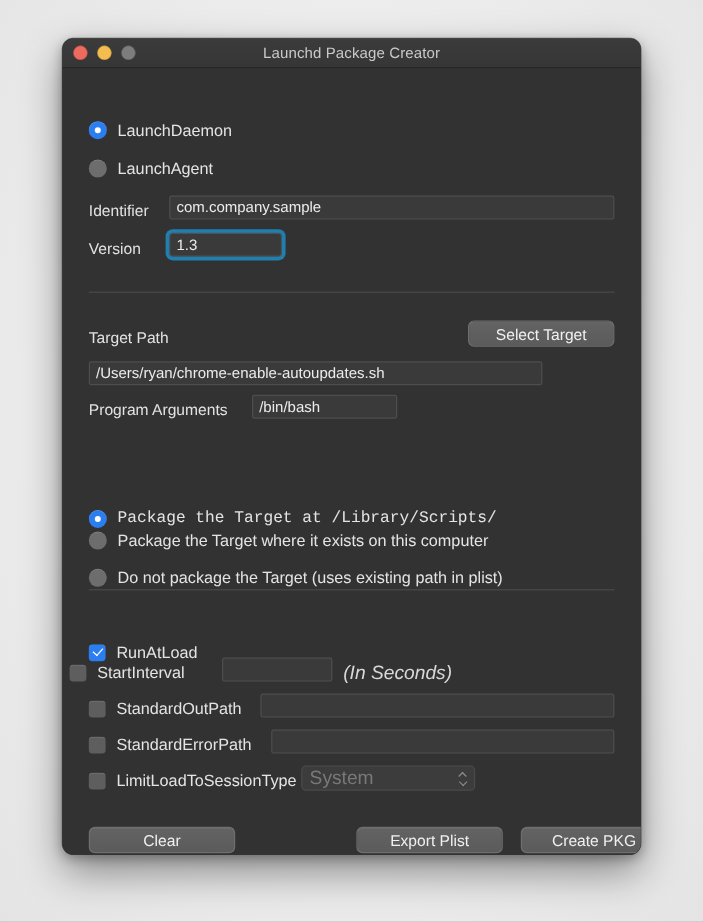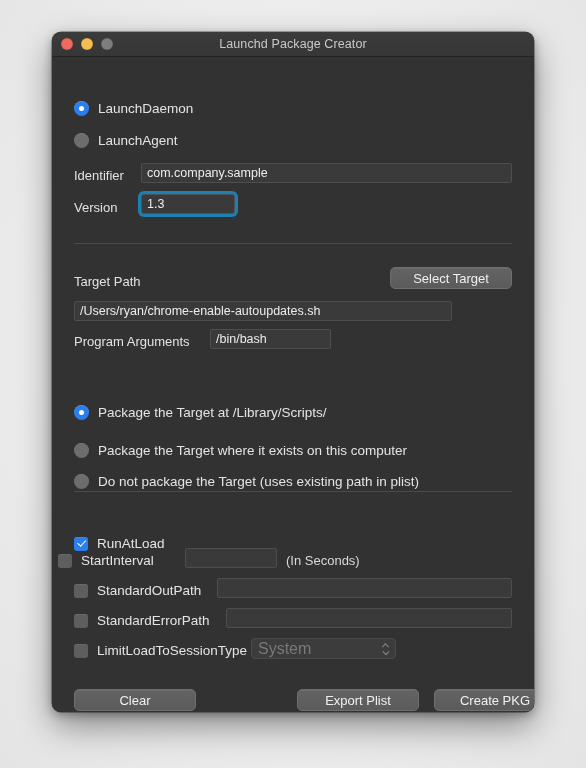--- a/index.html
+++ b/index.html
@@ -215,23 +215,24 @@
   .chev.down::before { transform: rotate(135deg); top: -0.6px; }
 
   
   .divider {
     height: 1px;
     background: #4a4a4a;
     width: 100%;
   }
 
   .hint {
-    font-size: 13px;
+    font-size: 16px;
     color: #d8d8d8;
     white-space: nowrap;
+    font-style: italic;
   }
 
   
   .abs { position: absolute; }
 </style>
 </head>
 <body>
 
 <div class="window">
 
@@ -264,21 +265,21 @@
 
     <div class="divider abs" style="left:22px; top:186px; width:438px;"></div>
 
     <div class="flabel abs" style="left:22px; top:217px;">Target Path</div>
     <div class="btn abs" style="left:338px; top:210px; width:122px;">Select Target</div>
     <div class="field abs" style="left:22px; top:244px; width:378px;">/Users/ryan/chrome-enable-autoupdates.sh</div>
 
     <div class="flabel abs" style="left:22px; top:277px;">Program Arguments</div>
     <div class="field abs" style="left:158px; top:272px; width:121px;">/bin/bash</div>
 
-    <div class="row abs" style="left:22px; top:348px;">
+    <div class="row abs" style="left:22px; top:368px;font-family:Liberation Mono, monospace;">
       <span class="radio on"></span>
       <span class="radio-label">Package the Target at /Library/Scripts/</span>
     </div>
     <div class="row abs" style="left:22px; top:386px;text-align:center;">
       <span class="radio"></span>
       <span class="radio-label">Package the Target where it exists on this computer</span>
     </div>
     <div class="row abs" style="left:22px; top:417px;">
       <span class="radio"></span>
       <span class="radio-label">Do not package the Target (uses existing path in plist)</span>

